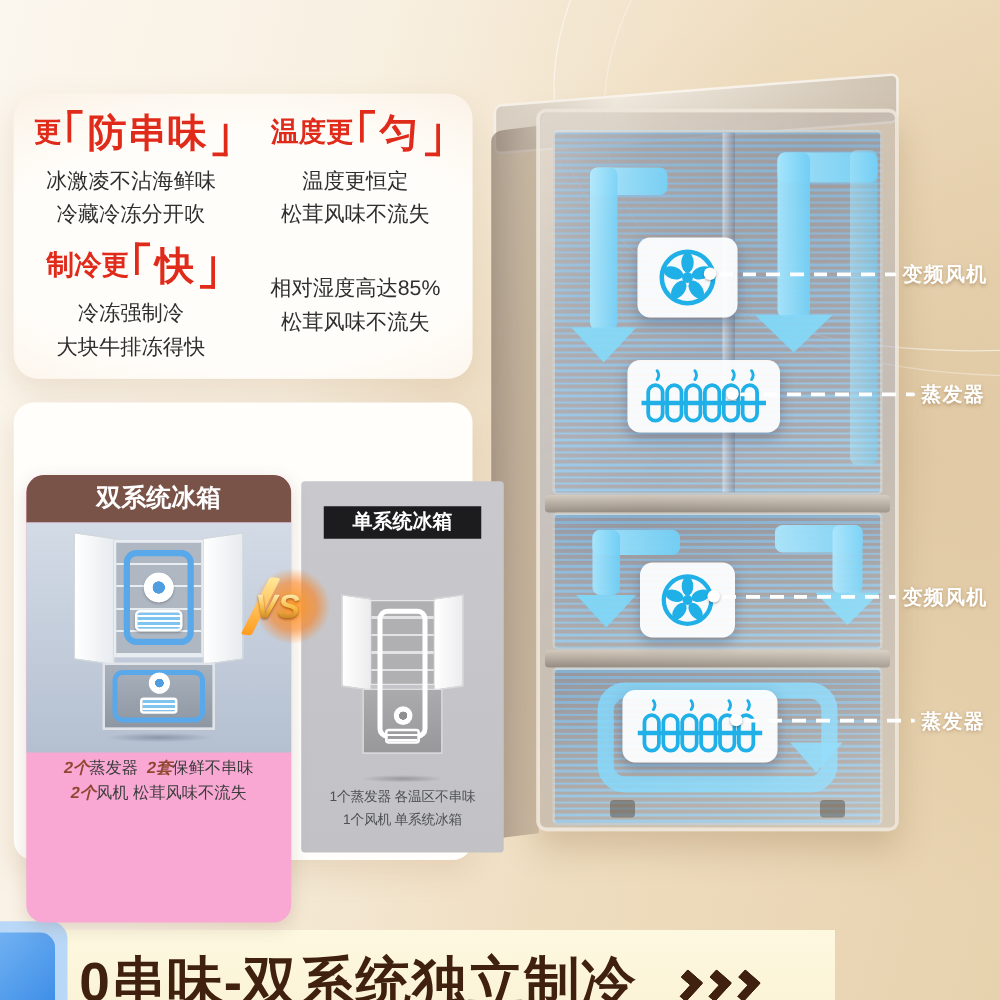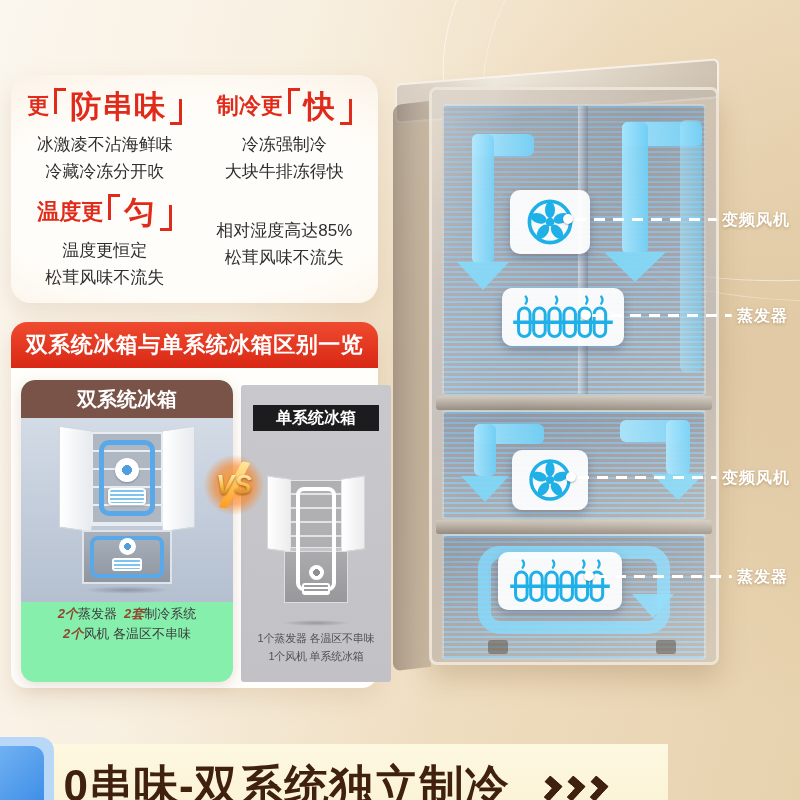--- a/index.html
+++ b/index.html
@@ -35,38 +35,38 @@
   .cmp-card{
     position:absolute;left:11px;top:322px;width:367px;height:366px;border-radius:16px;
     background:#fffefb;box-shadow:0 10px 24px rgba(180,140,100,.20);
   }
   .cmp-head{
     position:absolute;left:0;top:0;width:100%;height:46px;border-radius:16px 16px 0 0;
     background:linear-gradient(180deg,#ef4b30,#d92815);
     color:#fff;font-size:22px;font-weight:800;text-align:center;line-height:46px;letter-spacing:.5px;
   }
   .cmp-left{
-    position:absolute;left:10px;top:58px;width:212px;height:302px;border-radius:14px;overflow:hidden;
-    background:#86efac;box-shadow:0 4px 14px rgba(120,80,60,.18);z-index:2;
+    position:absolute;left:10px;top:58px;width:212px;height:358px;border-radius:14px;overflow:hidden;
+    background:#f9a8d4;box-shadow:0 4px 14px rgba(120,80,60,.18);z-index:2;
   }
   .cmp-left-head{height:38px;background:#7a5348;color:#fff;font-size:20px;font-weight:800;text-align:center;line-height:38px;border-radius:14px 14px 0 0;}
   .cmp-photo{position:relative;height:184px;background:linear-gradient(180deg,#d3dbe6,#b4bfd0);}
   .cmp-caption{font-size:18px;font-weight:800;color:#141414;text-align:center;margin-top:8px;}
   .cmp-lines{font-size:13px;color:#3c3c3c;text-align:center;line-height:1.55;margin-top:2px;}
   .hl{color:#8f4732;font-weight:800;font-style:italic;}
   .cmp-right{
-    position:absolute;left:230px;top:63px;width:150px;height:297px;border-radius:3px;
+    position:absolute;left:230px;top:63px;width:162px;height:297px;border-radius:3px;
     background:linear-gradient(180deg,#c9c9cd,#c2c2c6);z-index:1;
   }
   .cmp-right-head{width:126px;height:26px;margin:20px auto 0 auto;background:#1c1c1e;color:#fff;font-size:16px;font-weight:700;text-align:center;line-height:26px;}
   .cmp-right-lines{position:absolute;bottom:16px;width:100%;text-align:center;font-size:11px;color:#4f5054;line-height:1.7;letter-spacing:-.2px;}
   
   .vs{position:absolute;left:193px;top:133px;width:60px;height:60px;z-index:3;
       background:radial-gradient(circle,rgba(255,150,30,.95) 0%,rgba(255,120,10,.55) 45%,rgba(255,120,10,0) 72%);
-      display:flex;align-items:center;justify-content:center;}
+      display:flex;align-items:center;}
   .vs-bolt{position:absolute;width:9px;height:46px;background:linear-gradient(180deg,#ffe89a,#ff9c1e);transform:skewX(-22deg) rotate(6deg);border-radius:2px;}
   .vs-text{position:relative;font-size:27px;font-weight:900;font-style:italic;
       background:linear-gradient(180deg,#fff3c4 10%,#f6b93e 55%,#a65c12 100%);
       -webkit-background-clip:text;background-clip:text;color:transparent;
       filter:drop-shadow(0 1px 1px rgba(120,40,0,.6));}
 
   
   .mf{position:absolute;left:50%;top:10px;transform:translateX(-50%);width:150px;height:164px;}
   .mf-int{position:absolute;left:39px;top:4px;width:72px;height:94px;border:2px solid #e9edf1;
       background:repeating-linear-gradient(180deg,#aeb7c2 0 16px,#e8edf2 16px 18px),#aeb7c2;}
@@ -157,67 +157,66 @@
         <span class="feat-prefix">更</span>
         <span class="bk bk-open"></span>
         <span class="feat-key">防串味</span>
         <span class="bk bk-close"></span>
       </div>
       <div class="feat-line">冰激凌不沾海鲜味</div>
       <div class="feat-line">冷藏冷冻分开吹</div>
     </div>
     <div class="feat">
       <div class="feat-title">
+        <span class="feat-prefix">温度更</span>
+        <span class="bk bk-open"></span>
+        <span class="feat-key">匀</span>
+        <span class="bk bk-close"></span>
+      </div>
+      <div class="feat-line">温度更恒定</div>
+      <div class="feat-line">松茸风味不流失</div>
+    </div>
+    <div class="feat">
+      <div class="feat-title">
         <span class="feat-prefix">制冷更</span>
         <span class="bk bk-open"></span>
         <span class="feat-key">快</span>
         <span class="bk bk-close"></span>
       </div>
       <div class="feat-line">冷冻强制冷</div>
       <div class="feat-line">大块牛排冻得快</div>
     </div>
     <div class="feat">
-      <div class="feat-title">
-        <span class="feat-prefix">温度更</span>
-        <span class="bk bk-open"></span>
-        <span class="feat-key">匀</span>
-        <span class="bk bk-close"></span>
-      </div>
-      <div class="feat-line">温度更恒定</div>
-      <div class="feat-line">松茸风味不流失</div>
-    </div>
-    <div class="feat">
       <div class="feat-line">相对湿度高达85%</div>
       <div class="feat-line">松茸风味不流失</div>
     </div>
   </div>
 
   <div class="cmp-card">
-    <div class="cmp-head">双系统冰箱与单系统冰箱区别一览</div>
 
     <div class="cmp-left">
       <div class="cmp-left-head">双系统冰箱</div>
       <div class="cmp-photo">
         <div class="mf">
           <div class="mf-doorl"></div>
           <div class="mf-doorr"></div>
           <div class="mf-int"></div>
           <div class="mf-loop"></div>
           <div class="mf-fan"></div>
           <div class="mf-evap"></div>
           <div class="mf-drawer"></div>
           <div class="mf-loop2"></div>
           <div class="mf-fan2"></div>
           <div class="mf-evap2"></div>
           <div class="mf-shadow"></div>
         </div>
       </div>
       <div class="cmp-lines">
-        <div><span class="hl">2个</span><span>蒸发器</span>&nbsp;&nbsp;<span class="hl">2套</span><span>制冷系统</span></div>
-        <div><span class="hl">2个</span><span>风机  各温区不串味</span></div>
+        <div><span class="hl">2个</span><span>蒸发器</span>&nbsp;&nbsp;<span class="hl">2套</span><span>保鲜不串味</span></div>
+        <div><span class="hl">2个</span><span>风机  松茸风味不流失</span></div>
       </div>
     </div>
 
     <div class="cmp-right">
       <div class="cmp-right-head">单系统冰箱</div>
       <div class="mfg">
         <div class="mfg-doorl"></div>
         <div class="mfg-doorr"></div>
         <div class="mfg-int"></div>
         <div class="mfg-drawer"></div>

